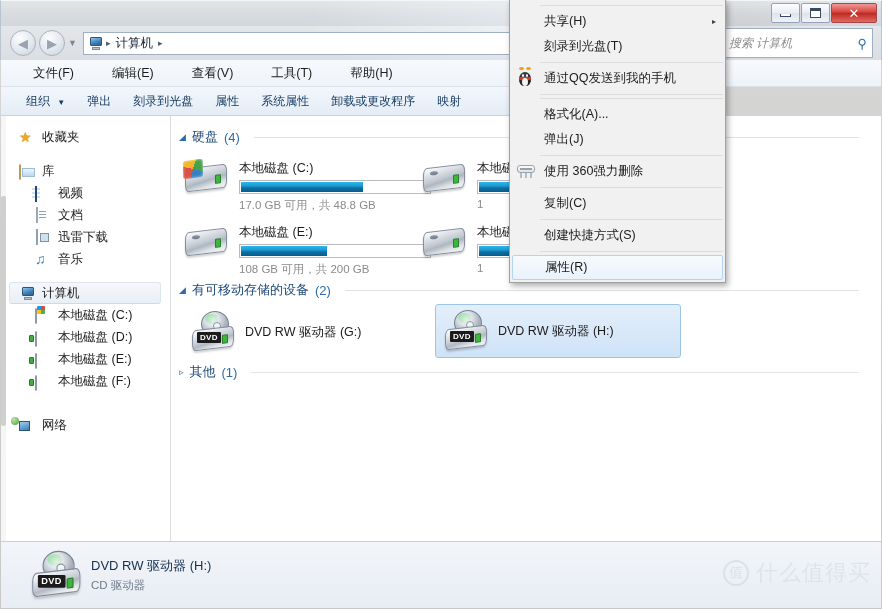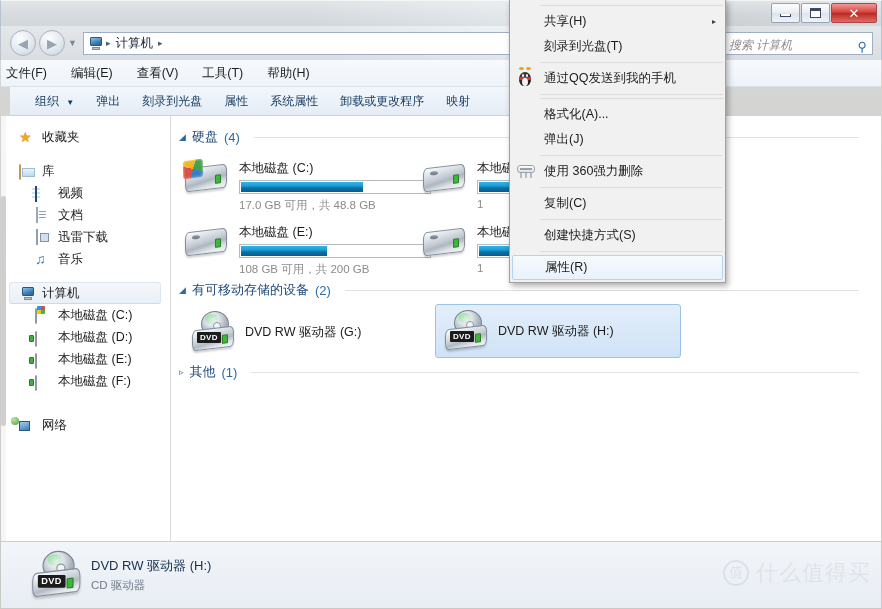--- a/index.html
+++ b/index.html
@@ -95,39 +95,39 @@
     position:absolute; left:4px; bottom:0; width:8px; height:3px;
     background:#b9c4d0; border:1px solid #7e8c9c;
   }
   #navbar-right { margin-left: auto; display:flex; align-items:center; gap:4px; padding-right: 8px; }
   #crumb-drop { color:#35455c; font-size:9px; }
   #refresh-btn {
     width: 24px; height: 22px; border:1px solid #9fb0c4; background: linear-gradient(180deg,#fcfdfe,#e9eef4);
     display:flex;align-items:center;justify-content:center; color:#2d6ca8; font-size:13px;
   }
   #searchbox {
-    width: 150px; height: 23px; background:#fff; border:1px solid #9fb0c4;
-    display:flex; align-items:flex-end; justify-content:space-between; padding: 0 5px; gap: 27px;
+    width: 150px; height: 30px; background:#fff; border:1px solid #9fb0c4;
+    display:flex; align-items:center; justify-content:space-between; padding: 0 5px; gap: 27px;
   }
   #searchbox .ph { font-style: italic; color:#8d8d8d; font-size: 12px; }
   #searchbox .mag { color:#2b6fae; font-size: 13px; }
 
   
   #menubar {
     position: absolute; left: 1px; top: 60px; width: 880px; height: 27px;
     background: linear-gradient(180deg,#f7fafd 0%, #eef3f9 100%);
     border-bottom: 1px solid #d9e1ea;
-    display: flex; align-items: center; padding-left: 2px; gap: 18px;
+    display: flex; align-items: center; padding-left: 29px; gap: 32px;
     font-size: 12.5px; color: #1d1d1d;
   }
   #menubar .mi { padding: 2px 3px; }
 
   
   #toolbar {
-    position: absolute; left: 10px; top: 87px; width: 699px; height: 29px;
+    position: absolute; left: 1px; top: 87px; width: 699px; height: 29px;
     background: linear-gradient(180deg,#f2f7fc 0%, #e4ecf5 100%);
     border-bottom: 1px solid #c7d3e0;
     display: flex; align-items: center; padding-left: 14px;
     font-size: 12px; color: #14385e;
   }
   #toolbar .tb { padding: 3px 11px; white-space: nowrap; }
   #toolbar .caret { font-size: 8px; margin-left: 4px; color:#14385e; }
   #toolbar-right { margin-left:auto; display:flex; align-items:center; gap:10px; padding-right:12px; }
   .viewicon { width:15px; height:14px; position:relative; }
   .viewicon .b { position:absolute; left:0; width:6px; height:6px; border:1px solid #4a6b8d; background: linear-gradient(180deg,#fff,#dbe6f1); }

